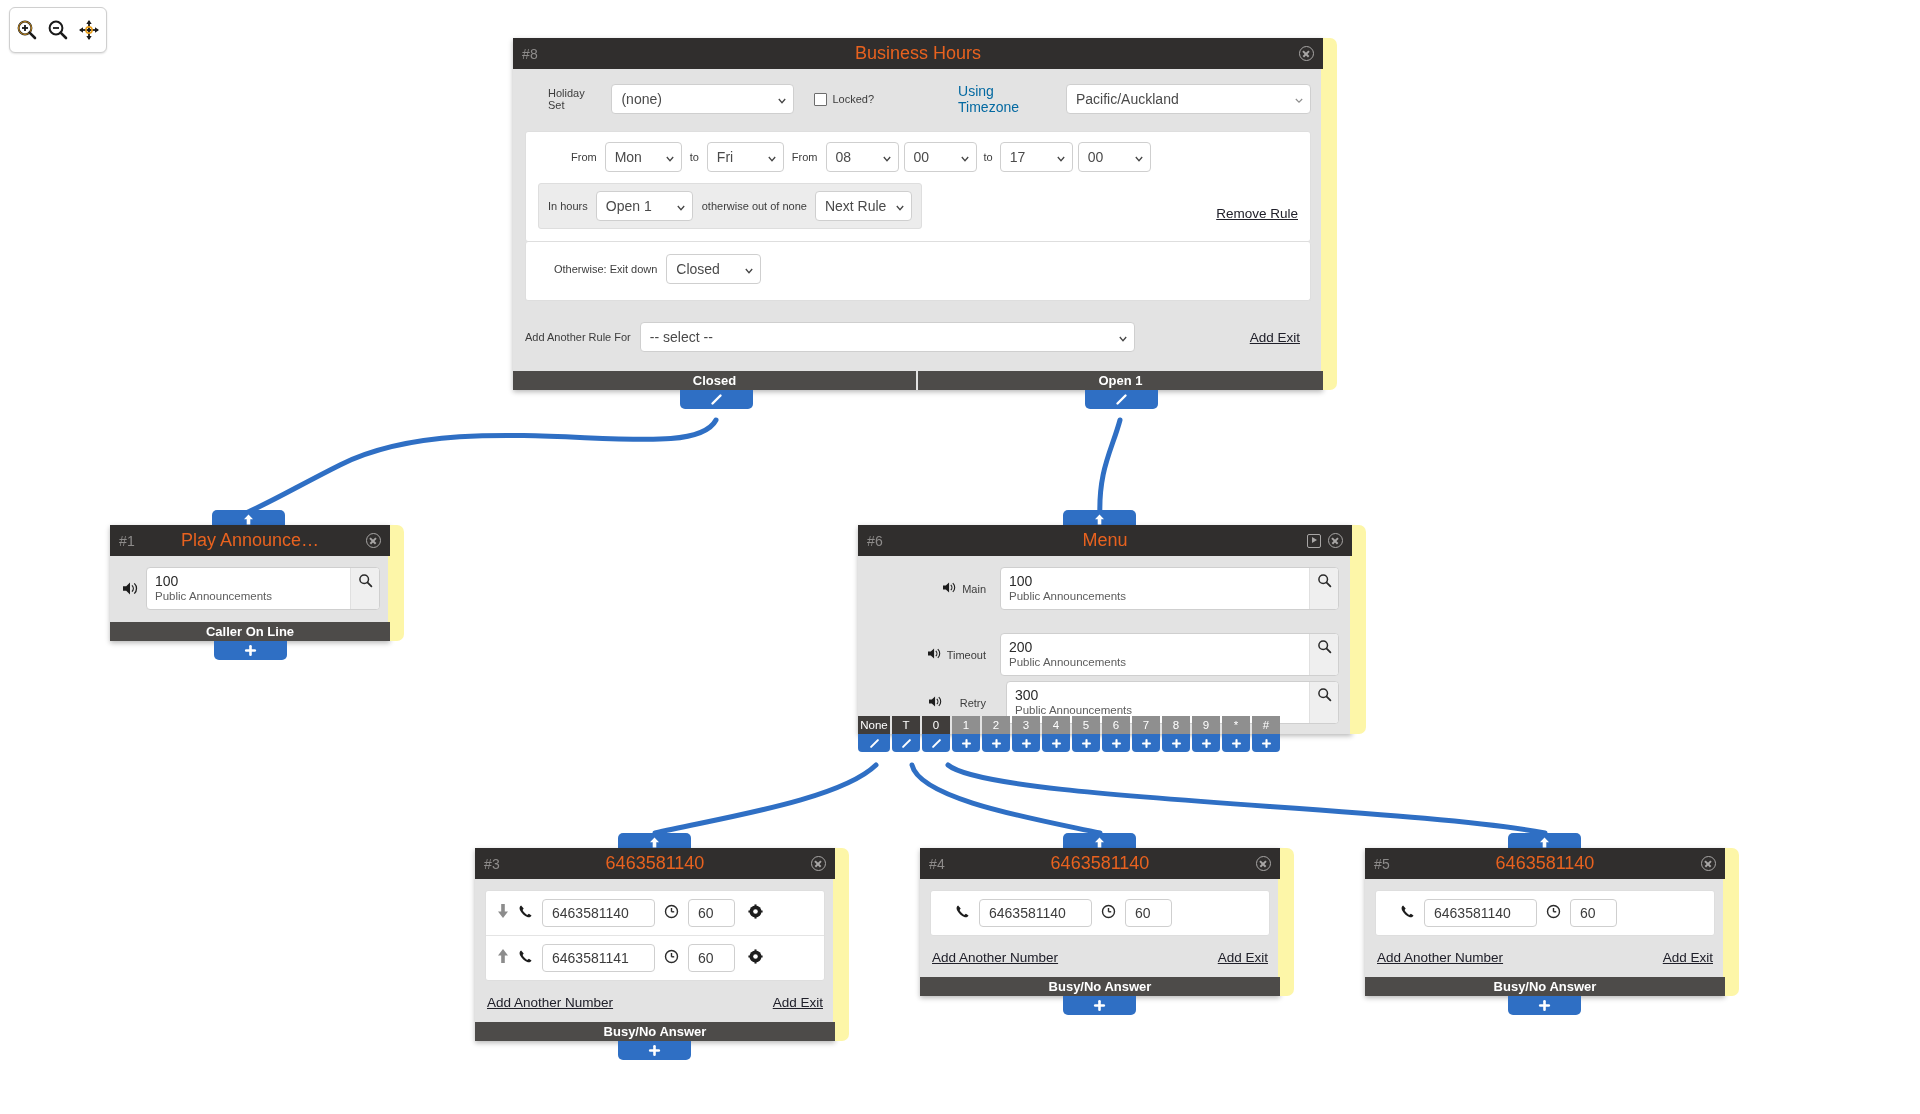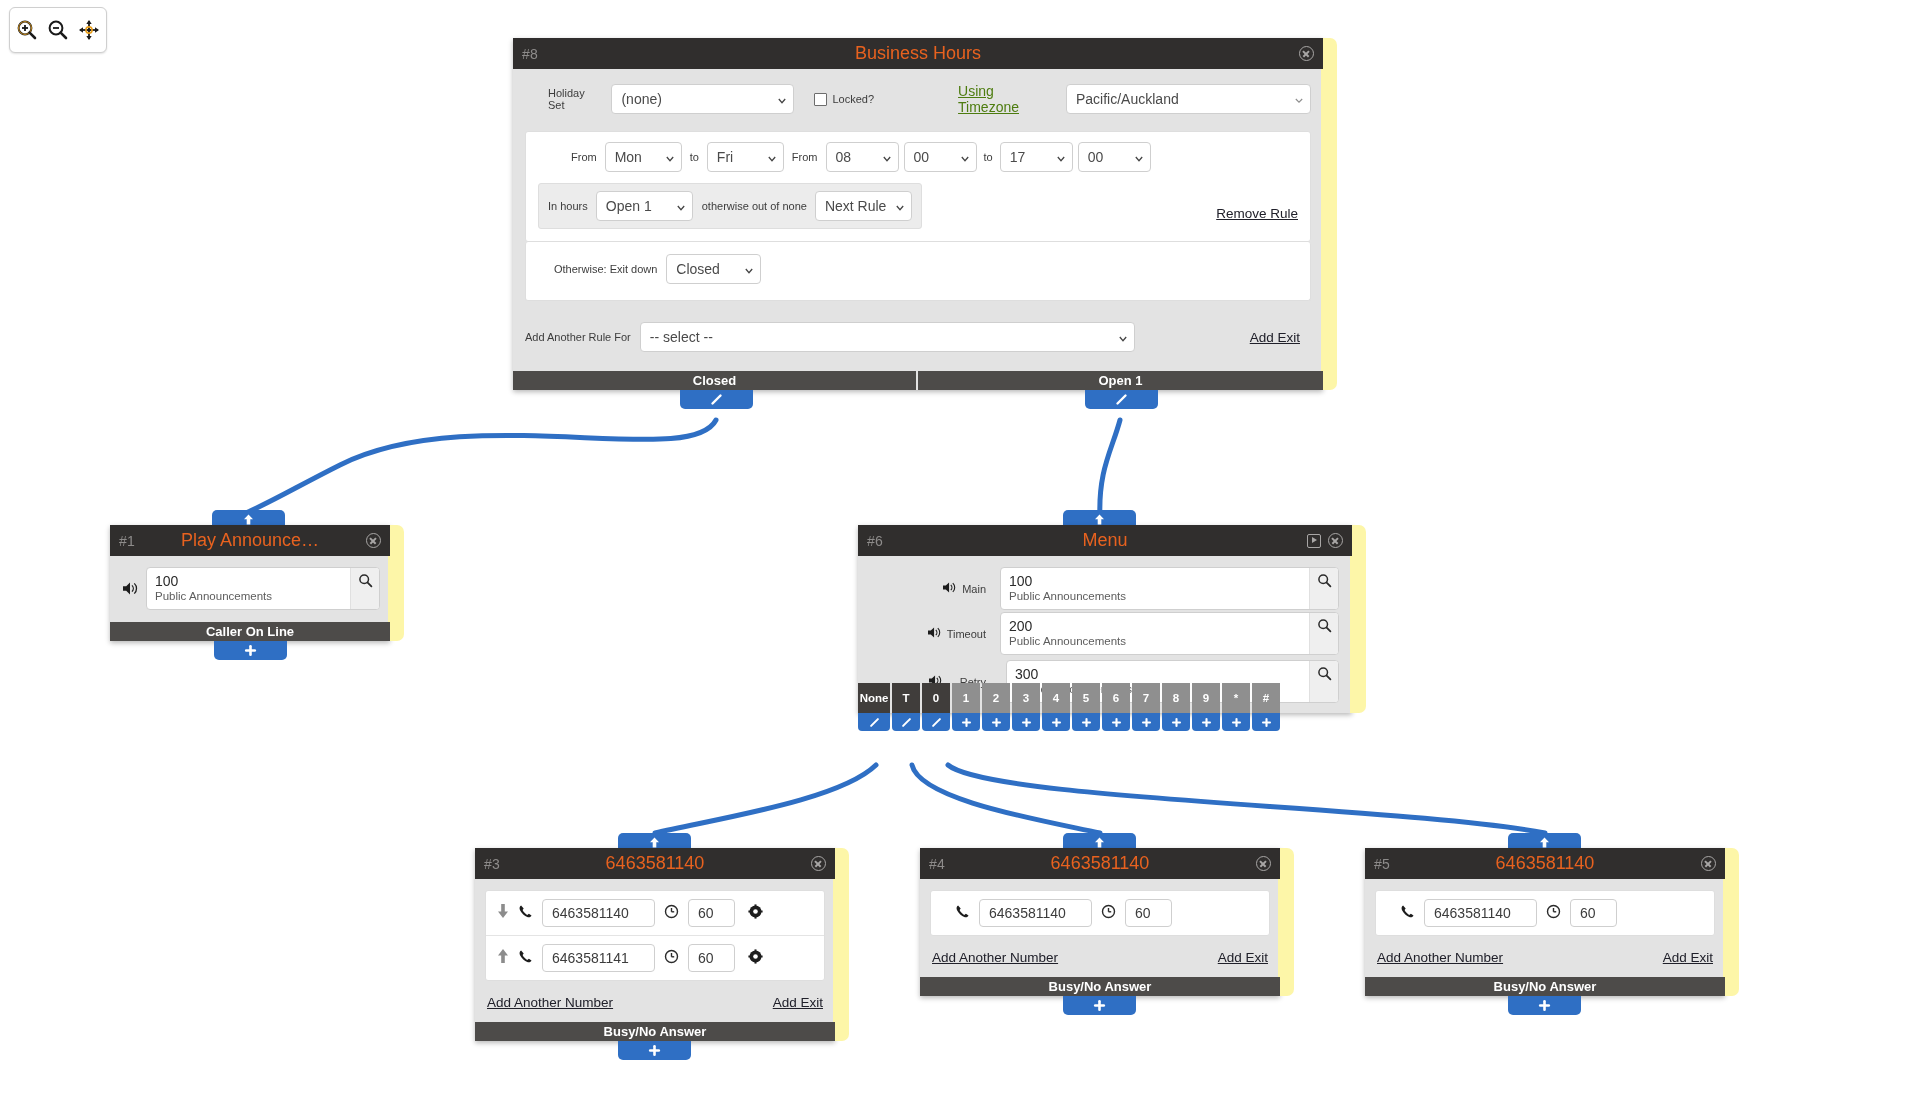--- a/index.html
+++ b/index.html
@@ -141,21 +141,21 @@
     cursor: pointer;
   }
   .selwrap { position: relative; display: inline-block; }
   .selwrap .chev {
     position: absolute; right: 8px; top: 50%;
     margin-top: -2px;
     width: 8px; height: 8px;
     pointer-events: none;
   }
   .lbl { font-size: 11px; color: #3c3c3c; }
-  .lbl-orange { font-size: 14px; color: #4d7c0f; text-decoration: underline; }
+  .lbl-orange { font-size: 14px; color: #0369a1; }
 
   .panel-white {
     background: #ffffff;
     border: 1px solid #dedede;
     border-radius: 3px;
   }
   .panel-grey {
     background: #ececec;
     border: 1px solid #dedede;
     border-radius: 3px;
@@ -181,23 +181,23 @@
     width: 29px; background: #efefef;
     border-left: 1px solid #e0e0e0;
     display: flex; align-items: flex-start; justify-content: center;
     padding-top: 5px; cursor: pointer;
   }
   .spk { width: 20px; display: flex; align-items: center; justify-content: center; }
 
   
   .keys { display: flex; gap: 2px; align-items: flex-end; }
   .key {
-    height: 30px; min-width: 28px;
+    height: 18px; min-width: 28px;
     background: #8f8f8f; color: #ffffff;
-    font-size: 11.5px; font-weight: bold;
+    font-size: 11.5px; font-weight: normal;
     display: flex; align-items: center; justify-content: center;
     cursor: pointer;
   }
   .key.dark { background: #403d3b; }
   .key.lbl-none { background: #403d3b; min-width: 32px; }
   .ktab {
     width: 28px; height: 18px; background: #2f6fc4;
     border-radius: 0 0 4px 4px;
     display: flex; align-items: center; justify-content: center;
     cursor: pointer;
@@ -485,21 +485,21 @@
       <span class="node-id">#6</span>
       <span class="node-title">Menu</span>
       <span class="head-icons">
         <span class="ico-sq"></span>
         <span class="ico-circ"></span>
       </span>
     </div>
 
     <div class="node-body" style="padding:11px 13px 10px 12px;">
 
-      <div style="display:flex; margin-bottom:2px;">
+      <div style="display:flex; margin-bottom:23px;">
         <span style="width:116px; display:flex; align-items:center; justify-content:flex-end; gap:5px;">
           <span>
             <svg width="15" height="13" viewBox="0 0 17 15">
               <polygon points="1,5.2 4.2,5.2 8,1.6 8,13.4 4.2,9.8 1,9.8" fill="#1d1d1d"></polygon>
               <path d="M10 4.4 A4.4 4.4 0 0 1 10 10.6" fill="none" stroke="#1d1d1d" stroke-width="1.3"></path>
               <path d="M12.3 2.4 A7 7 0 0 1 12.3 12.6" fill="none" stroke="#1d1d1d" stroke-width="1.3"></path>
             </svg>
           </span>
           <span class="lbl">Main</span>
         </span>

